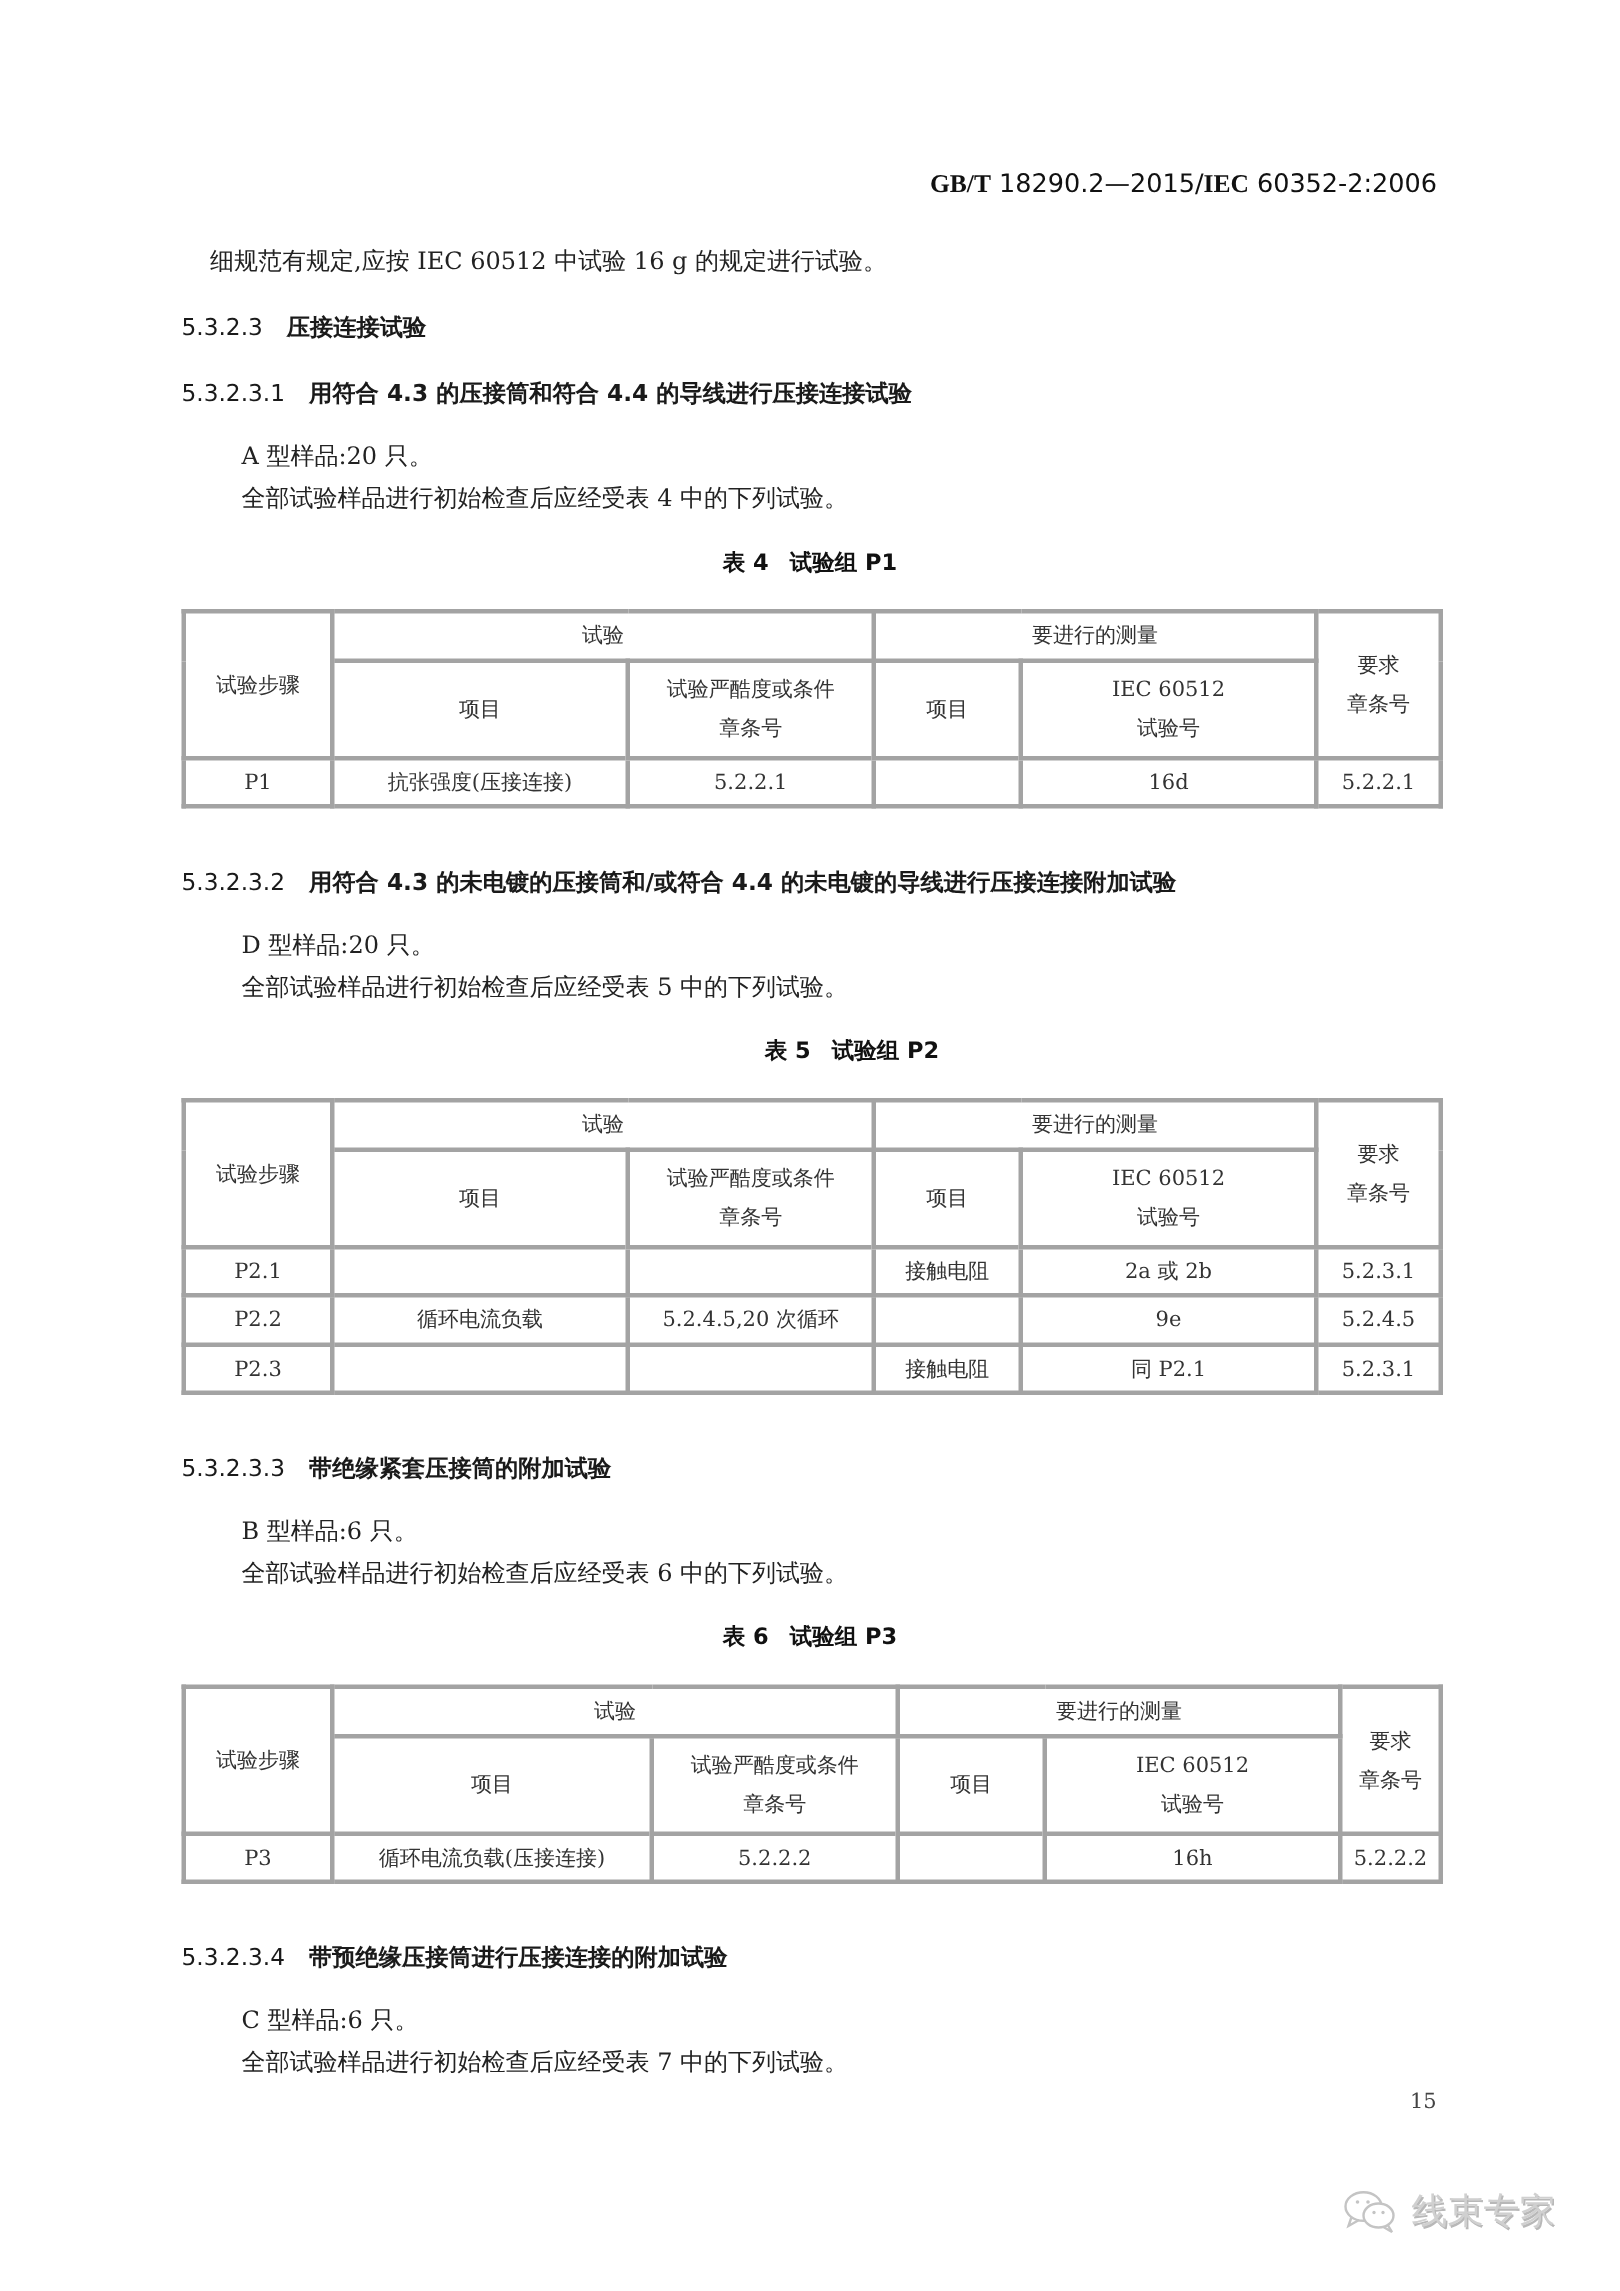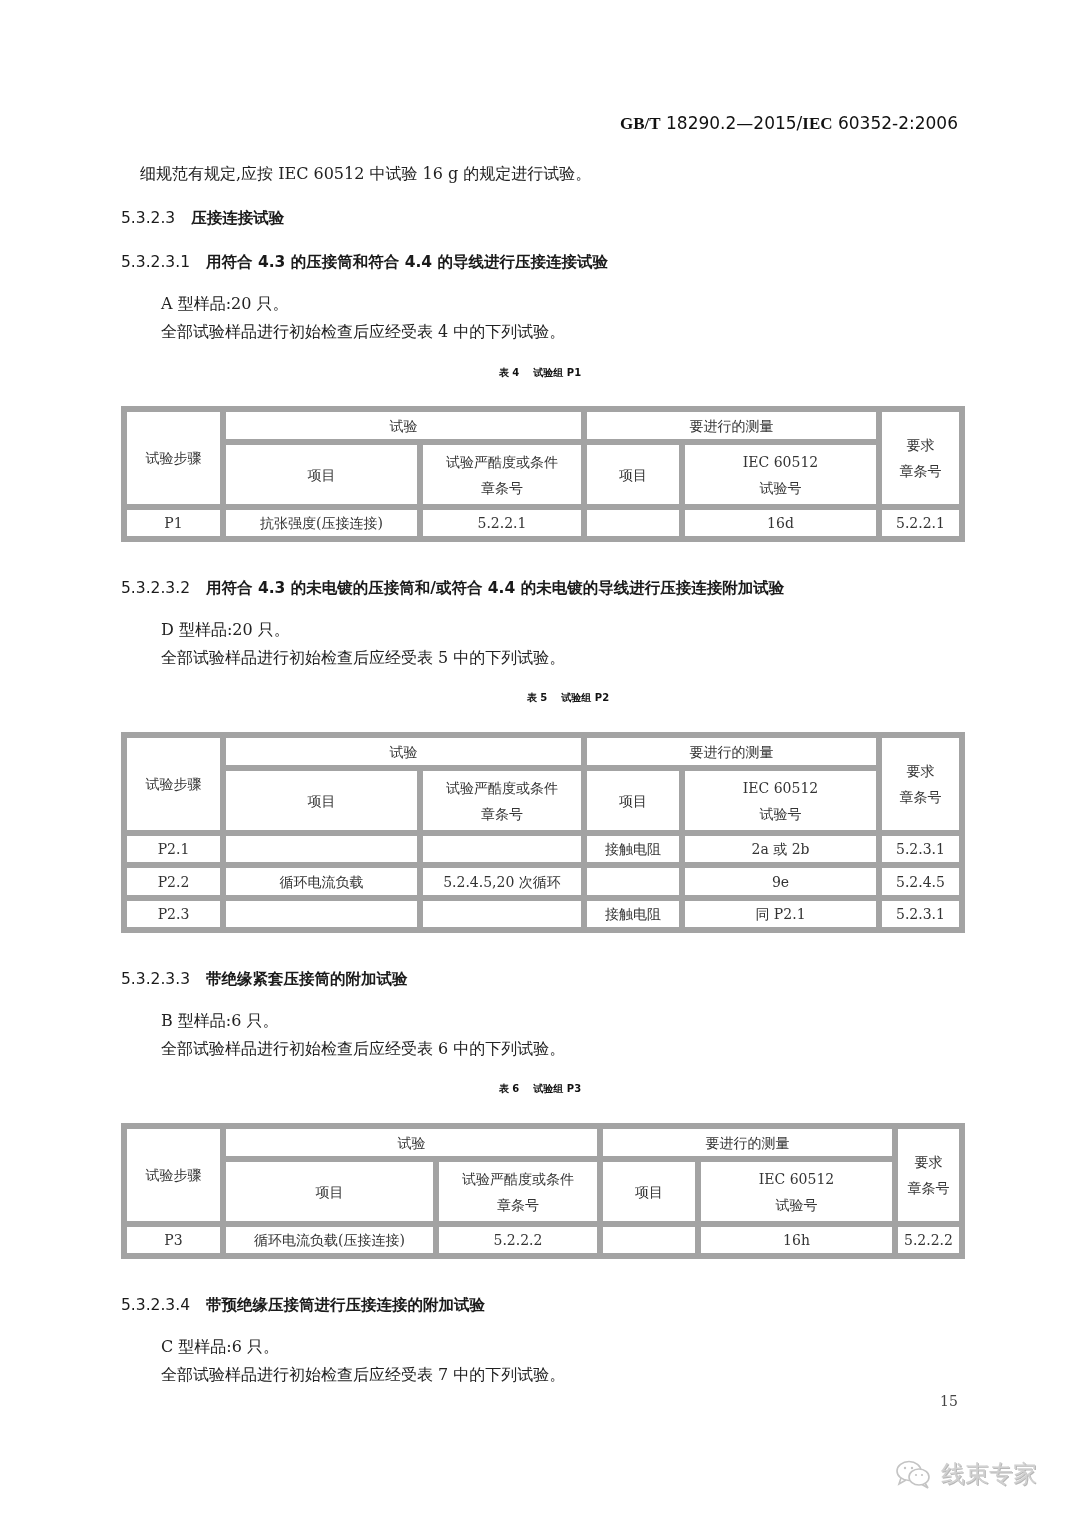--- a/index.html
+++ b/index.html
@@ -5,25 +5,25 @@
     html, body { margin: 0; padding: 0; background: #ffffff; }
     body { width: 1080px; height: 1527px; position: relative; overflow: hidden;
       font-family: "DejaVu Serif", "Liberation Serif", serif; color: #222; }
     .abs { position: absolute; white-space: nowrap; }
     .header { left: 600px; top: 113px; width: 358px; text-align: right; font-size: 17px; color: #111; }
     .header b { font-family: "Liberation Serif", serif; font-weight: bold; }
     .header span.num { font-family: "DejaVu Sans", sans-serif; font-weight: normal; }
     .para { font-size: 16px; color: #222; }
     .heading { font-family: "DejaVu Sans", sans-serif; font-size: 15.5px; font-weight: bold; color: #1a1a1a; }
     .heading .hn { font-weight: normal; margin-right: 16px; }
-    .caption { font-family: "DejaVu Sans", sans-serif; font-size: 10px; font-weight: bold; left: 0; width: 1080px; text-align: center; color: #111; }
+    .caption { font-family: "DejaVu Sans", sans-serif; font-size: 15px; font-weight: bold; left: 0; width: 1080px; text-align: center; color: #111; }
     .caption .cn { margin-right: 14px; }
     table.std { position: absolute; border-collapse: collapse; border: 2px solid #333;
       font-size: 14px; color: #333; table-layout: fixed; }
-    table.std td { border: 6px solid #a3a3a3; text-align: center; vertical-align: middle; padding: 0; line-height: 26px; }
+    table.std td { border: 3px solid #a3a3a3; text-align: center; vertical-align: middle; padding: 0; line-height: 26px; }
     table.std tr.hdr-bottom td { border-bottom: 2px solid #333; }
     .pageno { left: 940px; top: 1393px; font-size: 14px; color: #444; }
     .watermark { left: 895px; top: 1458px; font-family: "DejaVu Sans", sans-serif; font-size: 24px; color: #d0d0d0;
       text-shadow: 1px 1px 0 #b8b8b8; display: flex; align-items: center; gap: 8px; }
     .wm-icon { width: 38px; height: 30px; }
   </style>
 </head>
 <body>
 
 <div class="abs header">

